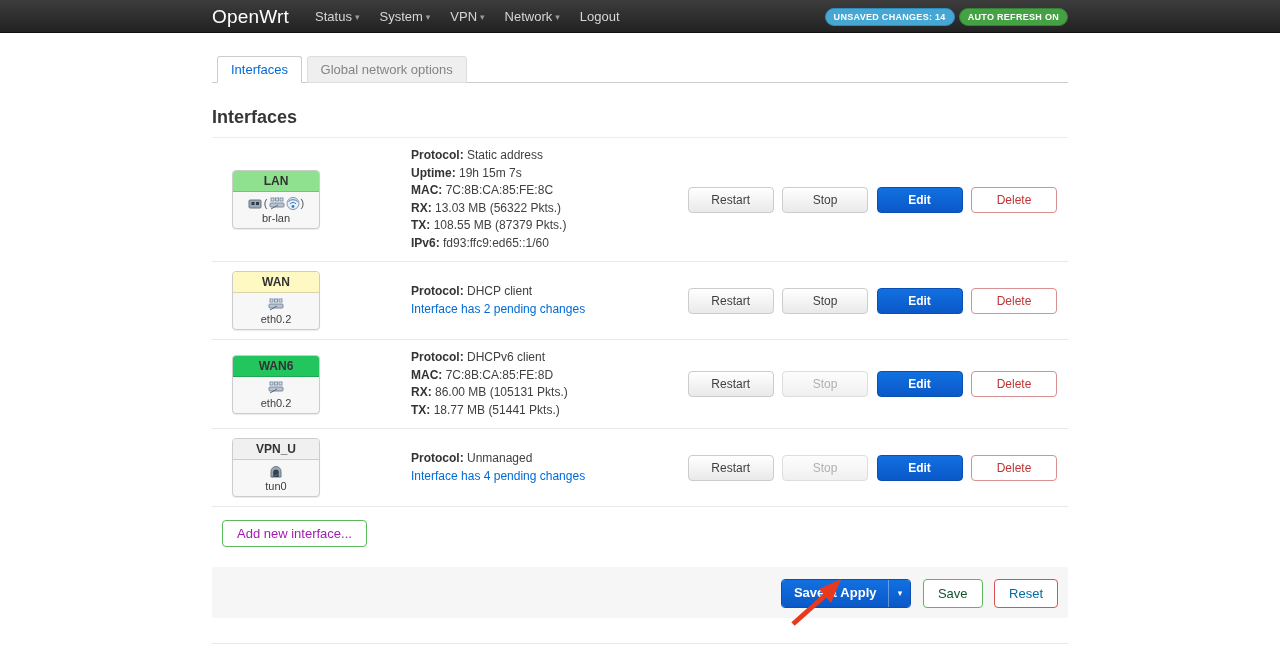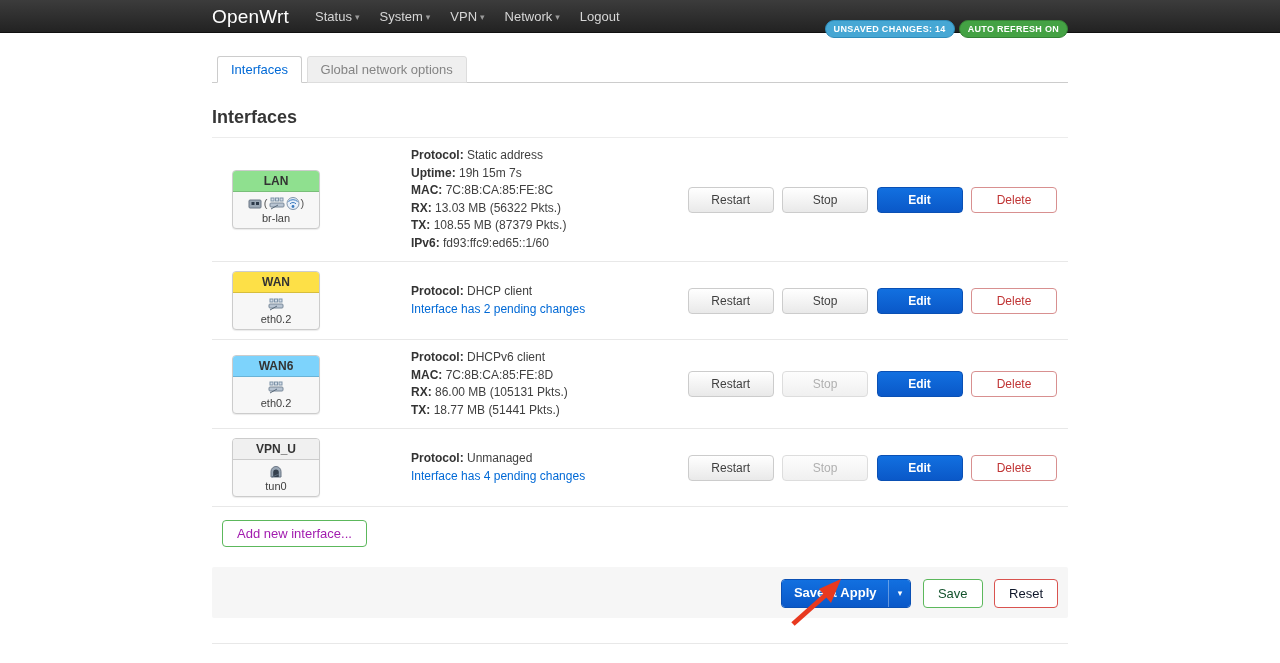--- a/index.html
+++ b/index.html
@@ -5,21 +5,21 @@
   * { margin:0; padding:0; box-sizing:border-box; }
   html,body { background:#fff; font-family:"Liberation Sans", sans-serif; }
   .page { position:relative; width:1280px; height:663px; overflow:hidden; }
 
   
   .navbar { height:33px; background:linear-gradient(#3c3c3c,#222); border-bottom:1px solid #111; }
   .nav-inner { width:856px; margin:0 auto; height:33px; display:flex; align-items:center; position:relative; }
   .logo { color:#fff; font-size:19px; font-weight:400; letter-spacing:.2px; margin-right:26px; }
   .nav-item { color:#d6d6d6; font-size:13px; margin-right:20px; cursor:pointer; white-space:nowrap; }
   .nav-item .caret { display:inline-block; font-size:9px; color:#9a9a9a; margin-left:3px; transform:translateY(-1px); }
-  .nav-badges { position:absolute; right:0; top:12px; height:33px; display:flex; align-items:center; gap:4px; }
+  .nav-badges { position:absolute; right:0; top:0; height:33px; display:flex; align-items:center; gap:4px; }
   .badge { font-size:9px; font-weight:bold; color:#fff; padding:3px 8px; border-radius:9px; letter-spacing:.3px; white-space:nowrap; }
   .badge-blue { background:#46a7d4; border:1px solid #2f8cba; }
   .badge-green { background:#44a244; border:1px solid #348234; }
 
   
   .container { width:856px; margin:0 auto; position:relative; }
 
   
   .tabs { margin-top:23px; border-bottom:1px solid #ccc; padding-left:5px; }
   .tab { display:inline-block; font-size:13px; padding:5px 13px; margin-bottom:-1px; border:1px solid transparent; border-radius:3px 3px 0 0; cursor:pointer; }
@@ -49,21 +49,21 @@
 
   .add-btn { display:inline-block; margin:13px 0 20px 10px; font-size:13px; color:#a21caf; background:#fff; border:1px solid #5cb85c; border-radius:4px; padding:5px 14px; cursor:pointer; }
 
   
   .action-strip { background:#f6f6f6; border-radius:2px; padding:12px 10px; text-align:right; height:51px; }
   .split-btn { display:inline-flex; vertical-align:middle; border-radius:4px; overflow:hidden; border:1px solid #0a50b4; cursor:pointer; }
   .split-main { background:linear-gradient(#1270e0,#0a58c8); color:#fff; font-size:13px; font-weight:bold; padding:0 12px; height:27px; line-height:26px; }
   .split-caret { background:linear-gradient(#1270e0,#0a58c8); color:#fff; width:22px; height:27px; line-height:26px; text-align:center; font-size:9px; border-left:1px solid rgba(255,255,255,.35); }
   .btn-outline { display:inline-block; vertical-align:middle; height:29px; line-height:27px; font-size:13px; border-radius:4px; padding:0 14px; background:#fff; cursor:pointer; margin-left:7px; }
   .btn-save { border:1px solid #5cb85c; color:#14532d; }
-  .btn-reset { border:1px solid #d9534f; color:#0f172a; }
+  .btn-reset { border:1px solid #d9534f; color:#0369a1; }
 
   
   .red-arrow { position:absolute; left:779px; top:572px; width:72px; height:60px; pointer-events:none; }
 
   
   .footer { margin-top:25px; border-top:1px solid #e8e8e8; padding:13px 0 0 0; font-size:13px; color:#404040; }
 </style>
 </head>
 <body>
 
@@ -139,21 +139,21 @@
         <span class="btn btn-stop">Stop</span>
         <span class="btn btn-edit">Edit</span>
         <span class="btn btn-delete">Delete</span>
       </div>
     </div>
 
     
     <div class="iface-row">
       <div class="iface-left">
         <div class="iface-box">
-          <div class="iface-box-head" style="background-color: #fde047;">WAN</div>
+          <div class="iface-box-head" style="background-color: #fef9c3;">WAN</div>
           <div class="iface-box-body">
             <div class="iface-icons">
               <svg width="16" height="13">
                   <rect x="2" y="1" width="3" height="3" fill="#d7e0ea" stroke="#7e93a8"></rect>
                   <rect x="6.5" y="1" width="3" height="3" fill="#d7e0ea" stroke="#7e93a8"></rect>
                   <rect x="11" y="1" width="3" height="3" fill="#d7e0ea" stroke="#7e93a8"></rect>
                   <rect x="1" y="6" width="14" height="4" rx="1" fill="#b8c4d2" stroke="#7a8a9a"></rect>
                   <path d="M2 12 L9 8" stroke="#5a6a7a" fill="none"></path>
                 </svg>
             </div>
@@ -170,21 +170,21 @@
         <span class="btn btn-stop">Stop</span>
         <span class="btn btn-edit">Edit</span>
         <span class="btn btn-delete">Delete</span>
       </div>
     </div>
 
     
     <div class="iface-row">
       <div class="iface-left">
         <div class="iface-box">
-          <div class="iface-box-head" style="background-color: #7dd3fc;">WAN6</div>
+          <div class="iface-box-head" style="background-color: #22c55e;">WAN6</div>
           <div class="iface-box-body">
             <div class="iface-icons">
               <svg width="16" height="13">
                   <rect x="2" y="1" width="3" height="3" fill="#d7e0ea" stroke="#7e93a8"></rect>
                   <rect x="6.5" y="1" width="3" height="3" fill="#d7e0ea" stroke="#7e93a8"></rect>
                   <rect x="11" y="1" width="3" height="3" fill="#d7e0ea" stroke="#7e93a8"></rect>
                   <rect x="1" y="6" width="14" height="4" rx="1" fill="#b8c4d2" stroke="#7a8a9a"></rect>
                   <path d="M2 12 L9 8" stroke="#5a6a7a" fill="none"></path>
                 </svg>
             </div>

